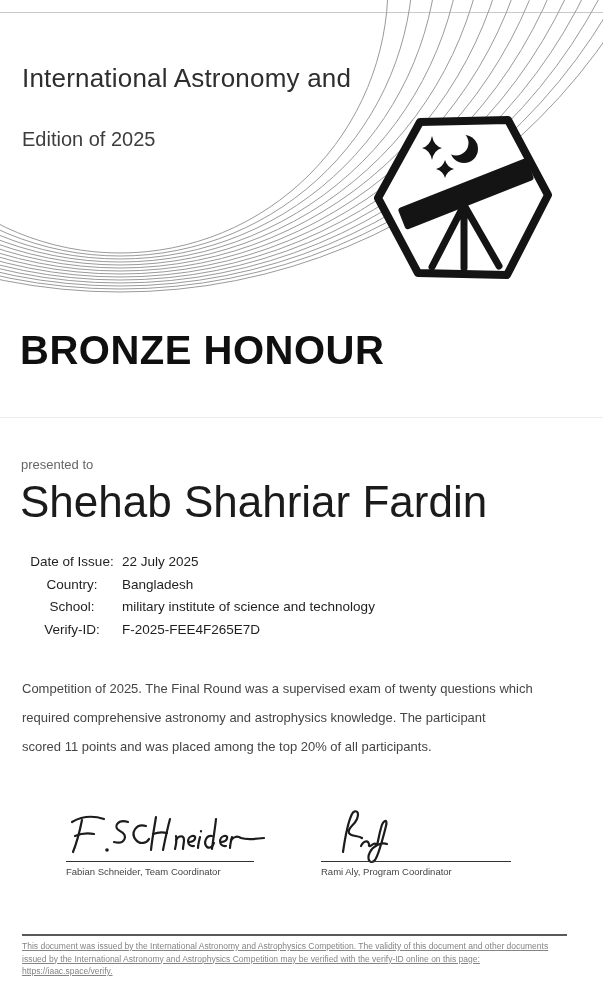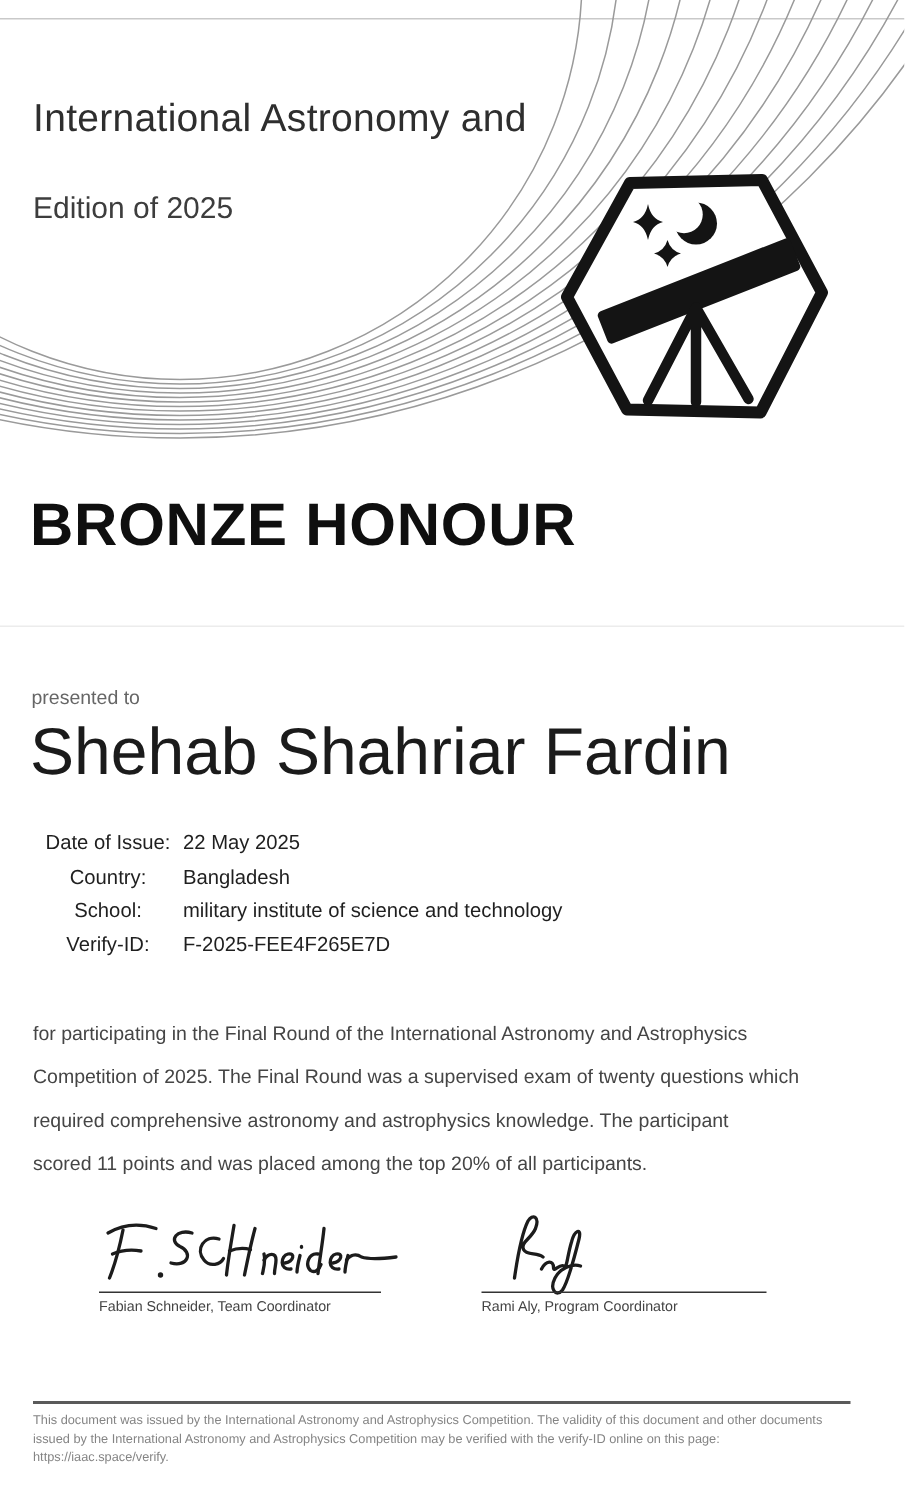--- a/index.html
+++ b/index.html
@@ -39,21 +39,21 @@
   .sig-block.left { left:18px; width:200px; }
   .sig-block.right { left:273px; width:192px; }
   .sig-art { position:absolute; top:4px; left:0; }
   .sig-block.right .sig-art { left:12px; top:0; }
   .sig-line { position:absolute; top:55px; left:0; height:1px; background:#333333; }
   .sig-block.left .sig-line { width:188px; }
   .sig-block.right .sig-line { width:190px; }
   .sig-name { position:absolute; top:60px; left:0; font-size:9.5px; color:#444444; white-space:nowrap; }
 
   .footer-rule { top:934px; left:22px; width:545px; height:2px; background:#5a5a5a; }
-  .footer-text { top:940px; left:22px; width:548px; font-size:8.5px; line-height:12.5px; color:#848484; }
+  .footer-text { top:940px; left:22px; width:548px; font-size:8.5px; line-height:12.5px; color:#848484;text-decoration:underline; }
 </style>
 </head>
 <body>
 
 <div class="abs top-hairline"></div>
 
 <svg class="abs deco-svg" width="603" height="320" viewBox="0 0 603 320" aria-hidden="true">
   <g fill="none" stroke="#9a9a9a" stroke-width="1">
     <circle cx="120" cy="-15" r="268"></circle>
     <circle cx="120" cy="-37" r="293"></circle>
@@ -96,38 +96,37 @@
 <div class="abs award-title">BRONZE HONOUR</div>
 
 <div class="abs presented-divider"></div>
 <div class="abs presented-to">presented to</div>
 
 <div class="abs recipient">Shehab Shahriar Fardin</div>
 
 <div class="abs details">
   <div class="details-row">
     <div class="details-label">Date of Issue:</div>
-    <div class="details-value">22 May 2025</div>
+    <div class="details-value">22 July 2025</div>
   </div>
   <div class="details-row">
     <div class="details-label">Country:</div>
     <div class="details-value">Bangladesh</div>
   </div>
   <div class="details-row">
     <div class="details-label">School:</div>
     <div class="details-value">military institute of science and technology</div>
   </div>
   <div class="details-row">
     <div class="details-label">Verify-ID:</div>
     <div class="details-value">F-2025-FEE4F265E7D</div>
   </div>
 </div>
 
 <div class="abs description">
-  <div>for participating in the Final Round of the International Astronomy and Astrophysics</div>
   <div>Competition of 2025. The Final Round was a supervised exam of twenty questions which</div>
   <div>required comprehensive astronomy and astrophysics knowledge. The participant</div>
   <div>scored 11 points and was placed among the top 20% of all participants.</div>
 </div>
 
 <div class="abs sig-row">
 
   <div class="sig-block left">
     <svg class="sig-art" width="200" height="48" viewBox="0 0 200 48" aria-hidden="true">
       <g fill="none" stroke="#1c1c1c" stroke-width="2.2" stroke-linecap="round">

